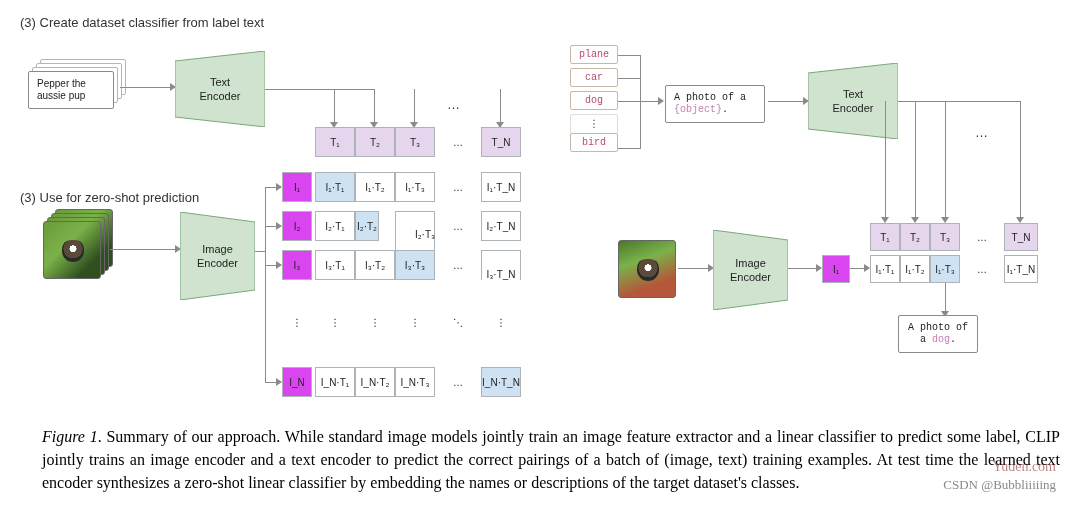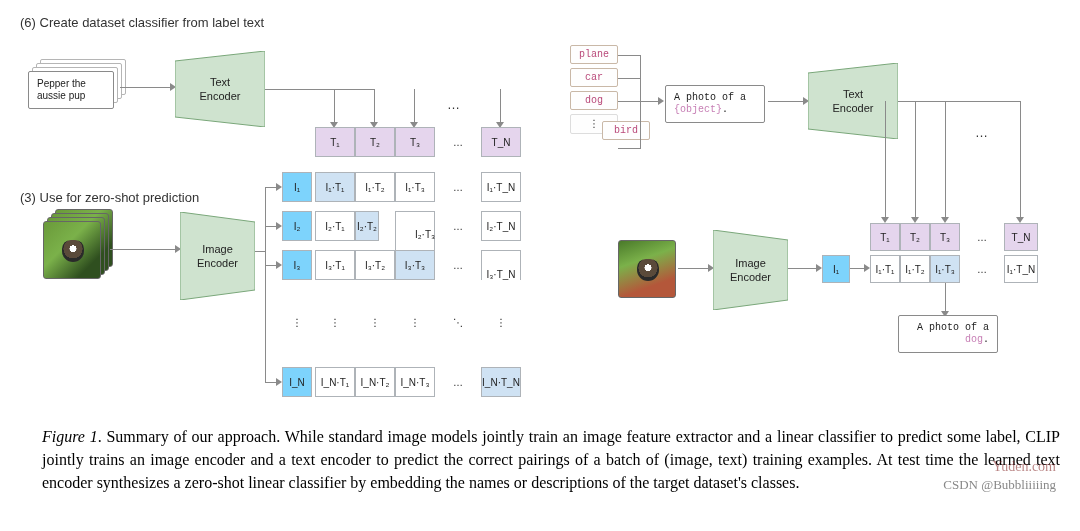--- a/index.html
+++ b/index.html
@@ -46,21 +46,21 @@
   .cell {
     position: absolute;
     border: 1px solid #aeb3b8;
     display: flex;
     align-items: center;
     justify-content: center;
     font-size: 10px;
     background: #fff;
   }
   .purple { background: #e5d5ed; text-align: right; }
-  .green  { background: #7dd3fc; }
+  .green  { background: #d946ef; }
   .blue   { background: #cfe2f3; }
 
   .line { position: absolute; background: #8a8a8a; }
   .arrowR::after {
     content: "";
     position: absolute; right: -6px; top: -4px;
     border-left: 6px solid #8a8a8a;
     border-top: 4.5px solid transparent;
     border-bottom: 4.5px solid transparent;
   }
@@ -124,21 +124,21 @@
     background: linear-gradient(160deg, #4a7a2a 0%, #7bb14a 35%, #b4573a 75%);
   }
 
   .obj { color: #c77fb5; }
 </style>
 </head>
 <body>
 
 <div class="canvas">
 
-  <div class="heading" style="left:540; top:0;">(6) Create dataset classifier from label text</div>
+  <div class="heading" style="left:540; top:0;">(3) Create dataset classifier from label text</div>
   <div class="heading" style="left:540; top:175px;">(3) Use for zero-shot prediction</div>
 
   <div class="stack-back" style="left:20px; top:44px; width:86px; height:36px;"></div>
   <div class="stack-back" style="left:16px; top:48px; width:86px; height:36px;"></div>
   <div class="stack-back" style="left:12px; top:52px; width:86px; height:36px;"></div>
   <div class="text-box" style="left:8px; top:56px; width:86px;">Pepper the aussie pup</div>
 
   <div class="line arrowR" style="left:100px; top:72px; width:50px; height:1px;"></div>
 
   <div class="encoder" style="left:155px; top:36px; width:90px; height:76px;">
@@ -216,21 +216,21 @@
   <div class="cell" style="left:295px; top:352px; width:40px; height:30px;">I_N·T₁</div>
   <div class="cell" style="left:335px; top:352px; width:40px; height:30px;">I_N·T₂</div>
   <div class="cell" style="left:375px; top:352px; width:40px; height:30px;">I_N·T₃</div>
   <div class="cell" style="left:415px; top:352px; width:46px; height:30px; border:none;">…</div>
   <div class="cell blue" style="left:461px; top:352px; width:40px; height:30px;">I_N·T_N</div>
 
   <div class="labelword" style="left:550px; top:30px;text-align:center;">plane</div>
   <div class="labelword" style="left:550px; top:53px;">car</div>
   <div class="labelword" style="left:550px; top:76px;">dog</div>
   <div class="labelword" style="left:550px; top:99px; color:#333; border-color:#ddd;">⋮</div>
-  <div class="labelword" style="left:550px; top:106px;margin-left:32px;">bird</div>
+  <div class="labelword" style="left:550px; top:118px;">bird</div>
 
   <div class="line" style="left:598px; top:86px; width:22px; height:1px;"></div>
   <div class="line" style="left:620px; top:40px; width:1px; height:94px;"></div>
   <div class="line" style="left:598px; top:40px; width:22px; height:1px;"></div>
   <div class="line" style="left:598px; top:63px; width:22px; height:1px;"></div>
   <div class="line" style="left:598px; top:133px; width:22px; height:1px;"></div>
   <div class="line arrowR" style="left:620px; top:86px; width:18px; height:1px;"></div>
 
   <div class="text-box" style="left:645px; top:70px; width:100px; font-family:'Courier New',monospace;">
     <span>A photo of a </span><span class="obj">{object}</span><span>.</span>
@@ -276,21 +276,21 @@
   <div class="line arrowR" style="left:830px; top:253px; width:14px; height:1px;"></div>
 
   <div class="cell" style="left:850px; top:240px; width:30px; height:28px;">I₁·T₁</div>
   <div class="cell" style="left:880px; top:240px; width:30px; height:28px;">I₁·T₂</div>
   <div class="cell blue" style="left:910px; top:240px; width:30px; height:28px;">I₁·T₃</div>
   <div class="cell" style="left:940px; top:240px; width:44px; height:28px; border:none;">…</div>
   <div class="cell" style="left:984px; top:240px; width:34px; height:28px;">I₁·T_N</div>
 
   <div class="line arrowD" style="left:925px; top:268px; width:1px; height:28px;"></div>
 
-  <div class="text-box" style="left:878px; top:300px; width:100px; text-align:right; font-family:'Courier New',monospace;">
+  <div class="text-box" style="left:878px; top:300px; width:80px; text-align:center; font-family:'Courier New',monospace;">
     <span>A photo of a </span><span class="obj">dog</span><span>.</span>
   </div>
 
 </div>
 
 <div class="caption" style="position:relative;margin-left:22px;">
   <em>Figure 1</em><span>. Summary of our approach. While standard image models jointly train an image feature extractor and a linear classifier to predict some label, CLIP jointly trains an image encoder and a text encoder to predict the correct pairings of a batch of (image, text) training examples. At test time the learned text encoder synthesizes a zero-shot linear classifier by embedding the names or descriptions of the target dataset's classes.</span>
   <span class="watermark1">Yuden.com</span>
   <span class="watermark2">CSDN @Bubbliiiiing</span>
 </div>

